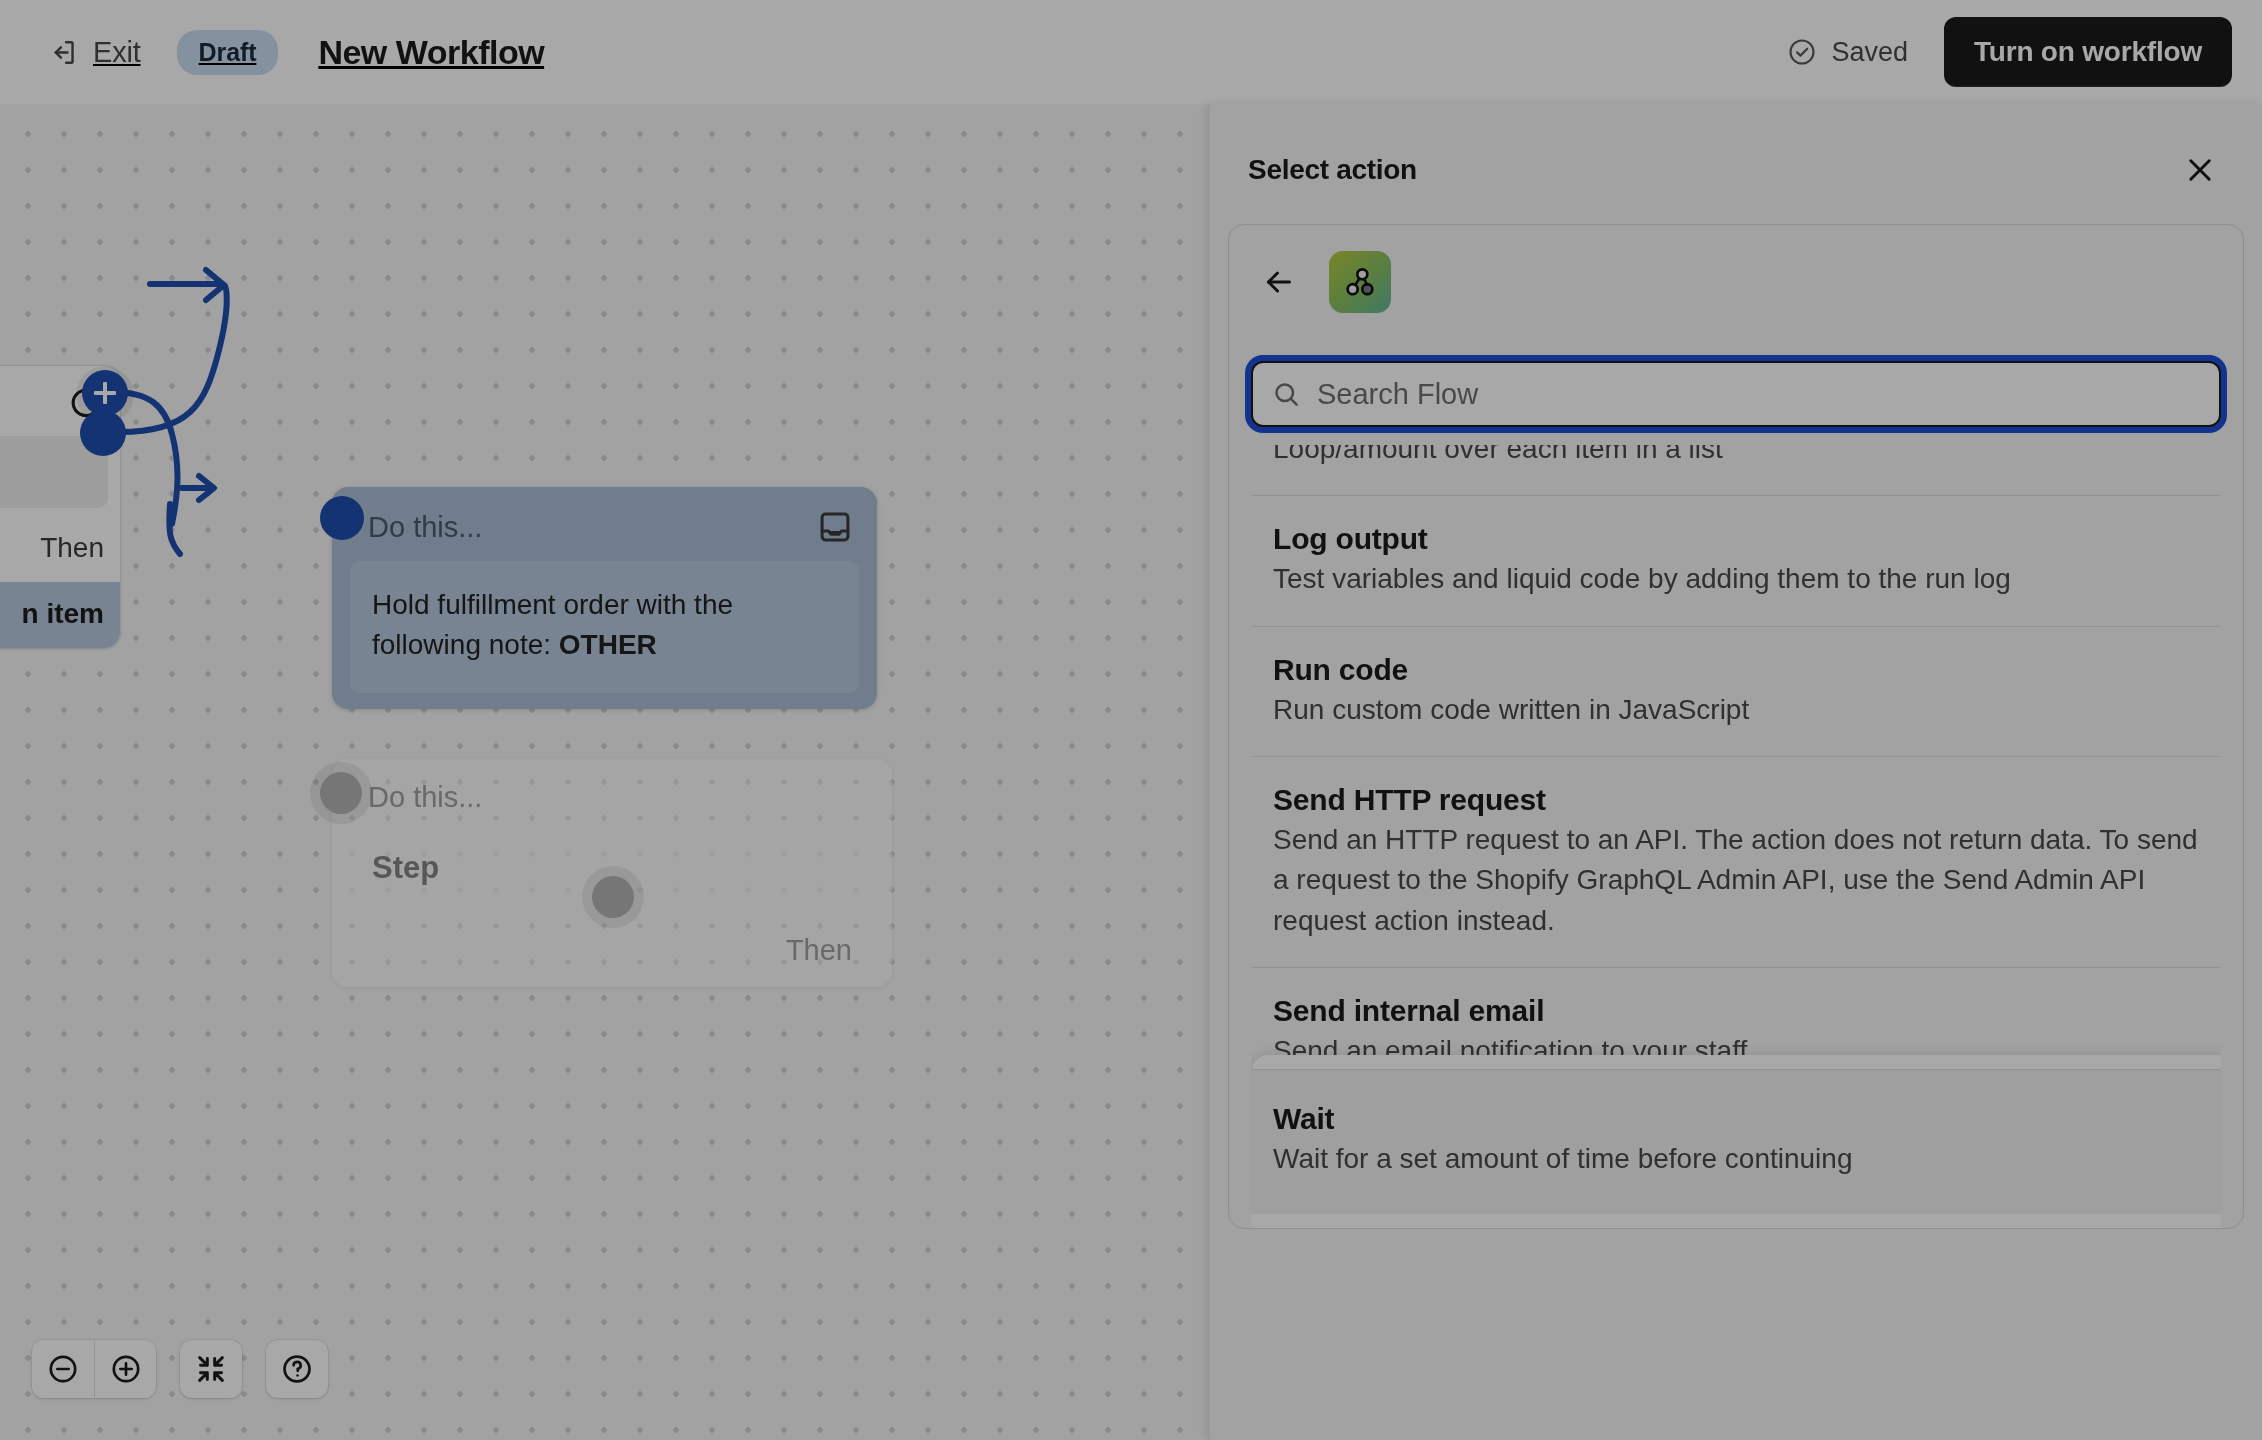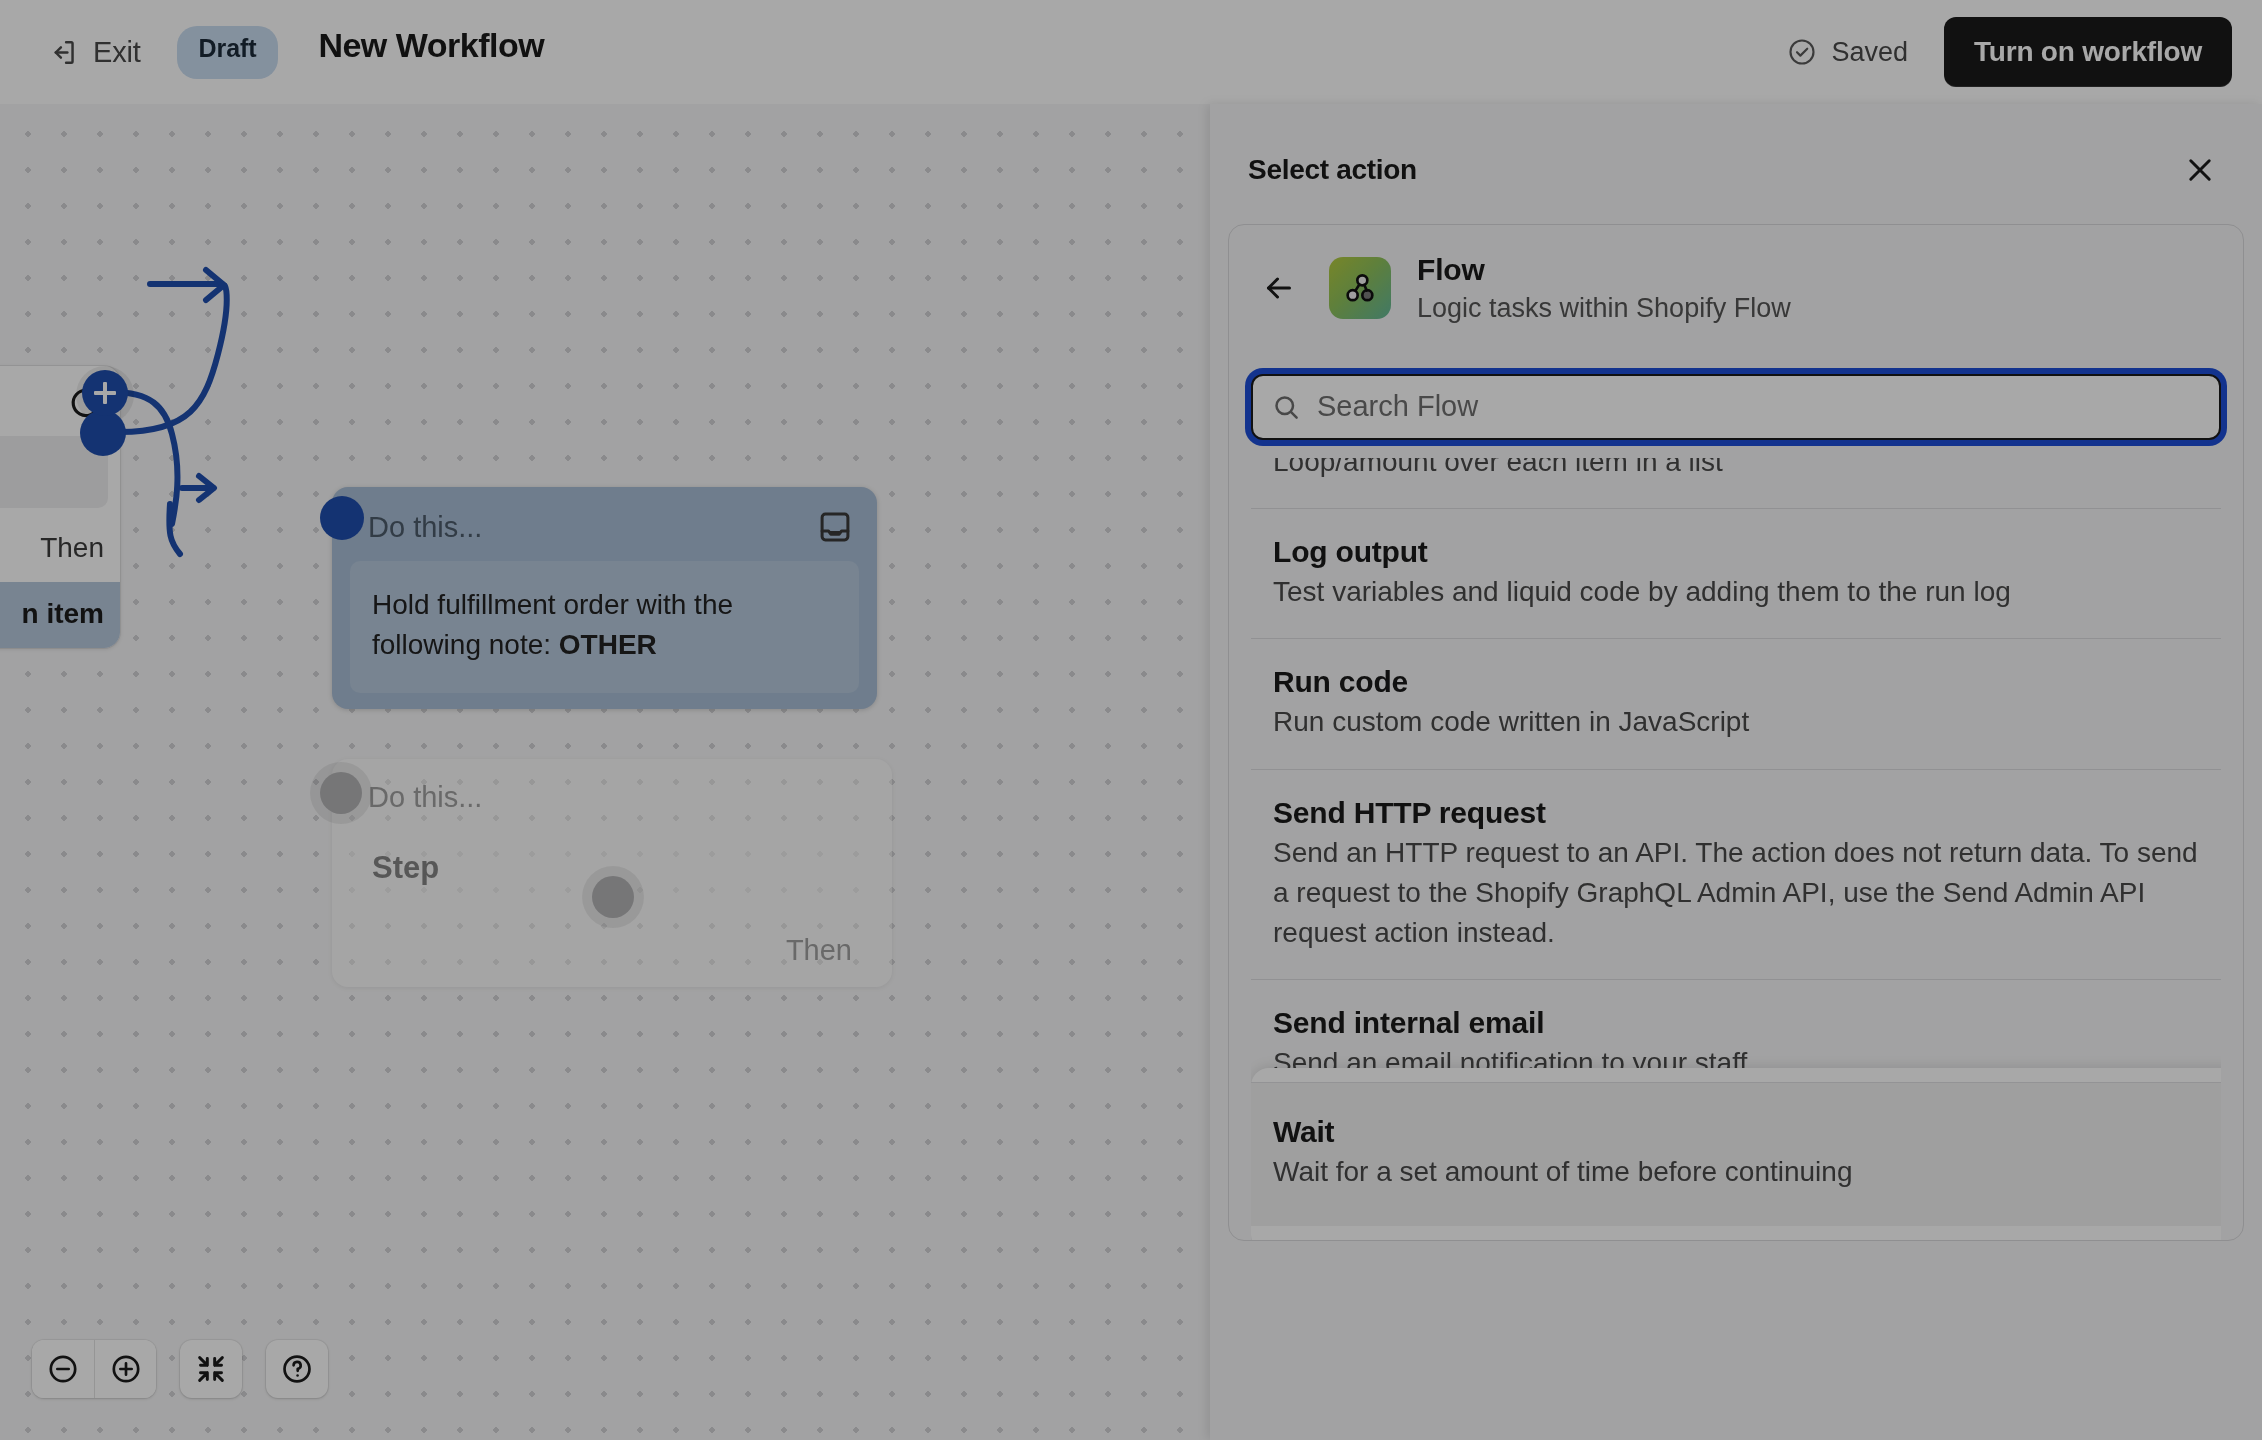--- a/index.html
+++ b/index.html
@@ -39,21 +39,23 @@
     height: 104px;
     background: #ffffff;
     display: flex;
     align-items: center;
     padding: 0 30px 0 34px;
     z-index: 5;
   }
 
   .topbar-left {
     display: flex;
+    align-items: center;
     gap: 0;
+    text-decoration: underline;
   }
 
   .exit-btn {
     display: flex;
     align-items: center;
     gap: 14px;
     padding: 10px 14px;
     border-radius: 10px;
     cursor: pointer;
     background: transparent;
@@ -629,24 +631,20 @@
           </svg>
         </button>
         <span class="app-icon">
           <svg viewBox="0 0 24 24" fill="none" stroke="#111111" stroke-width="1.6">
             <circle cx="13.4" cy="7.4" r="3.0" fill="#f2f2f2"></circle>
             <circle cx="7.6" cy="16.3" r="3.0" fill="#f2f2f2"></circle>
             <circle cx="16.4" cy="16.3" r="3.0" fill="#7c7c7c"></circle>
             <path d="M11.6 9.9L9.3 13.6M14.6 10.1l1.4 3.4" stroke="#111111" stroke-width="1.6" stroke-linecap="round"></path>
           </svg>
         </span>
-        <span class="src-text">
-          <span class="src-name" style="display:block">Flow</span>
-          <span class="src-sub" style="display:block">Logic tasks within Shopify Flow</span>
-        </span>
       </div>
 
       <div class="search-wrap">
         <div class="search-field">
           <span>
             <svg viewBox="0 0 24 24" fill="none" stroke="#6e6e6e" stroke-width="2" stroke-linecap="round">
               <circle cx="11" cy="11" r="6.6"></circle>
               <path d="M15.9 15.9L20.5 20.5"></path>
             </svg>
           </span>

